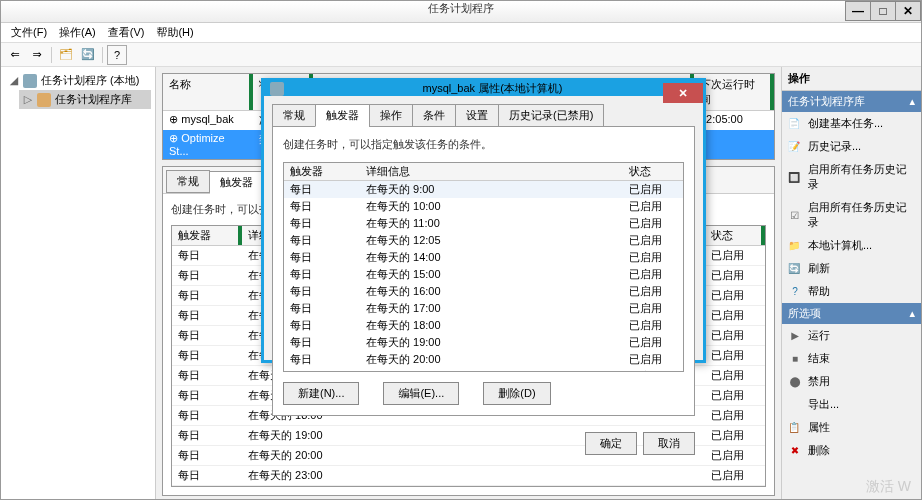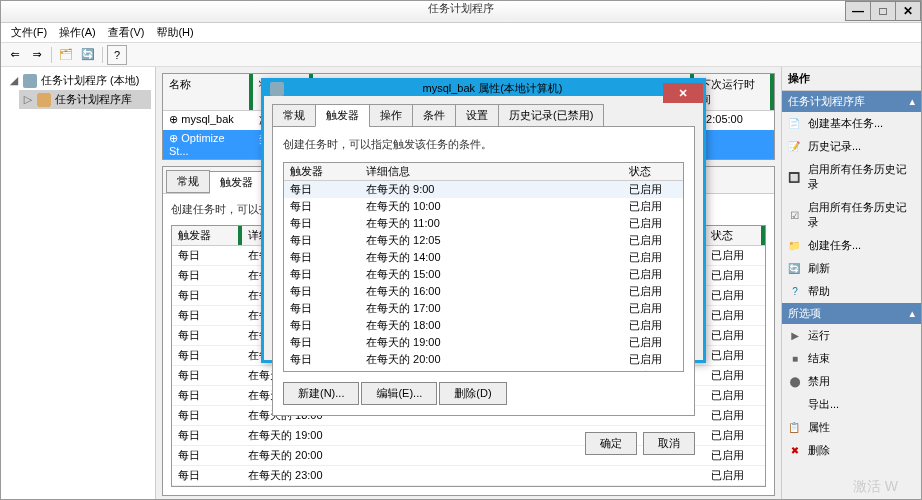--- a/index.html
+++ b/index.html
@@ -50,26 +50,26 @@
 .dlg-tabs{display:flex;border-bottom:1px solid #999}
 .dlg-tab{padding:3px 10px;border:1px solid #999;background:#eee;margin-right:-1px;margin-bottom:-1px}
 .dlg-tab.active{background:#fff;border-bottom-color:#fff}
 .dlg-tab-body{background:#fff;border:1px solid #999;border-top:none;flex:1;padding:10px;display:flex;flex-direction:column;gap:10px}
 .dlg-desc{color:#333}
 .dlg-table{border:1px solid #999;flex:1;overflow:auto}
 .dlg-table-body{max-height:190px;overflow:auto}
 .dlg-row{display:flex}
 .dlg-row>div{padding:1px 6px}
 .dc-trg{width:76px}.dc-det{flex:1}.dc-st{width:60px}
-.dlg-btn-row{display:flex;gap:2px}
+.dlg-btn-row{display:flex;gap:24px}
 .btn{padding:3px 14px;border:1px solid #888;background:#eee;cursor:default}
 .dlg-footer{display:flex;justify-content:flex-end;gap:6px;padding:8px}
 .hdr-row{background:#f5f5f5;border-bottom:1px solid #ccc;font-weight:normal}
 .dlg-row.sel{background:#eef4fb}
-.watermark{position:absolute;right:24px;bottom:4px;color:#ccc;font-size:14px}
+.watermark{position:absolute;right:11px;bottom:4px;color:#ccc;font-size:14px}
 </style>
 </head>
 <body>
 
 <div class="main-window">
   <div class="title-bar">
     <span class="title-text">任务计划程序</span>
     <div class="title-controls">
       <div class="title-btn">—</div>
       <div class="title-btn">□</div>
@@ -230,21 +230,21 @@
           <div class="action-item">
             <span class="a-icon" style="color:#666">🔲</span>
             <span>启用所有任务历史记录</span>
           </div>
           <div class="action-item">
             <span class="a-icon" style="color:#666">☑</span>
             <span>启用所有任务历史记录</span>
           </div>
           <div class="action-item">
             <span class="a-icon" style="color:#666">📁</span>
-            <span>创建任务...</span>
+            <span>本地计算机...</span>
           </div>
           <div class="action-item">
             <span class="a-icon" style="color:#666">🔄</span>
             <span>刷新</span>
           </div>
           <div class="action-item">
             <span class="a-icon" style="color:#27a">?</span>
             <span>帮助</span>
           </div>
         </div>

